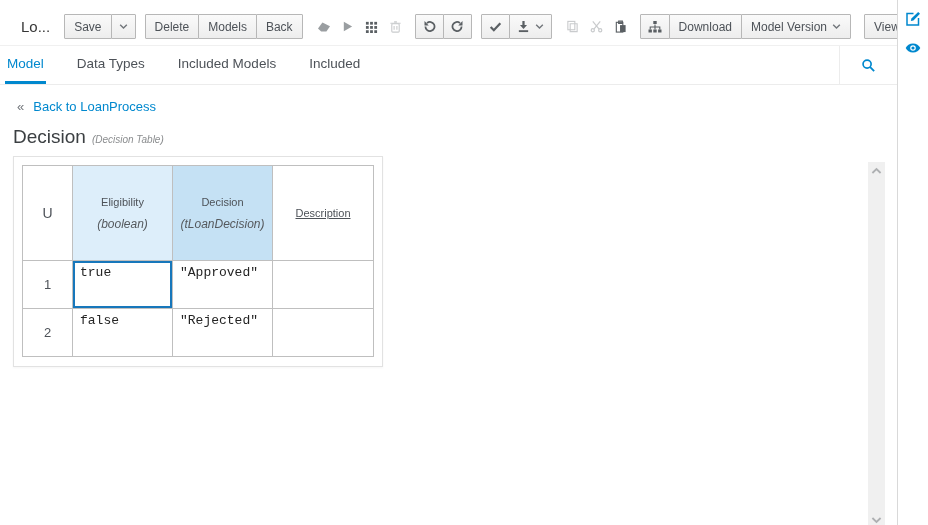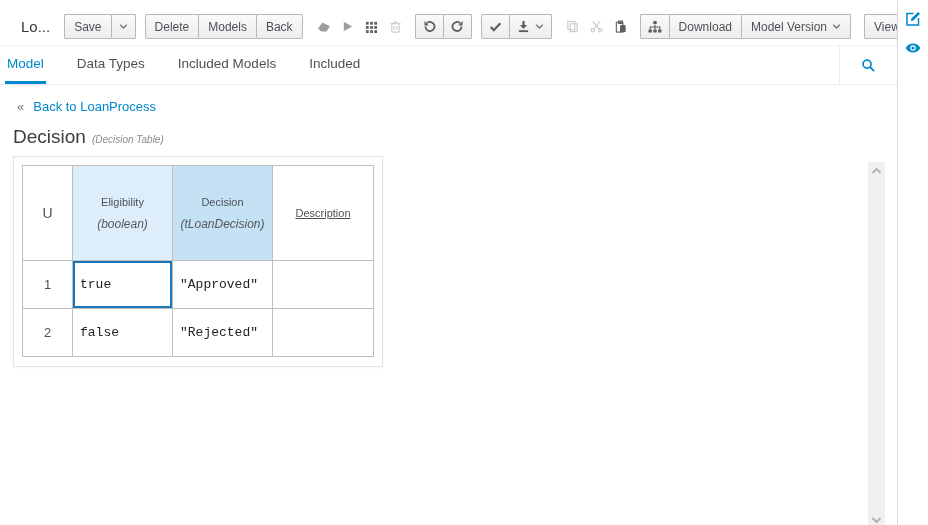--- a/index.html
+++ b/index.html
@@ -50,21 +50,21 @@
   table.dt td { border:1px solid #bfbfbf; background:#fff; overflow:hidden; }
   .col-u { width:50px; }  .col-e, .col-d { width:100px; } .col-desc { width:101px;text-decoration:underline; }
   .hdr td { height:95px; text-align:center; vertical-align:middle; }
   .hdr .hp { font-size:14px; color:#4d5258; }
   .hdr .bg-elig { background:#ddeefa; }
   .hdr .bg-dec  { background:#c5e1f4; }
   .col-name { font-size:11px; color:#4d5258; display:block; }
   .col-type { font-size:12px; font-style:italic; color:#55595d; display:block; margin-top:9px; }
   .row td { height:48px; }
   .rownum { text-align:center; vertical-align:middle; font-size:13px; color:#4d5258; }
-  .cellval { vertical-align:top; padding:16px 7px; font-family:"Liberation Mono","DejaVu Sans Mono",monospace; font-size:13px; color:#242424; }
+  .cellval { vertical-align:top; padding:4px 7px; font-family:"Liberation Mono","DejaVu Sans Mono",monospace; font-size:13px; color:#242424; }
   td.selected { border:1px solid #1777bb; box-shadow:inset 0 0 0 2px #1777bb; }
 
   
   .vscroll { position:absolute; left:868px; top:154px; width:17px; height:367px; background:#f0f0f0; }
   .vscroll .chev { position:absolute; left:3px; width:11px; height:8px; }
   .chev-up { top:5px; } .chev-down { bottom:5px; }
 
   
   .right-strip { position:absolute; top:0; right:0; width:31px; height:525px; border-left:1px solid #d9d9d9; background:#fff;
                  display:flex; flex-direction:column; align-items:center; padding-top:11px; gap:13px; }

